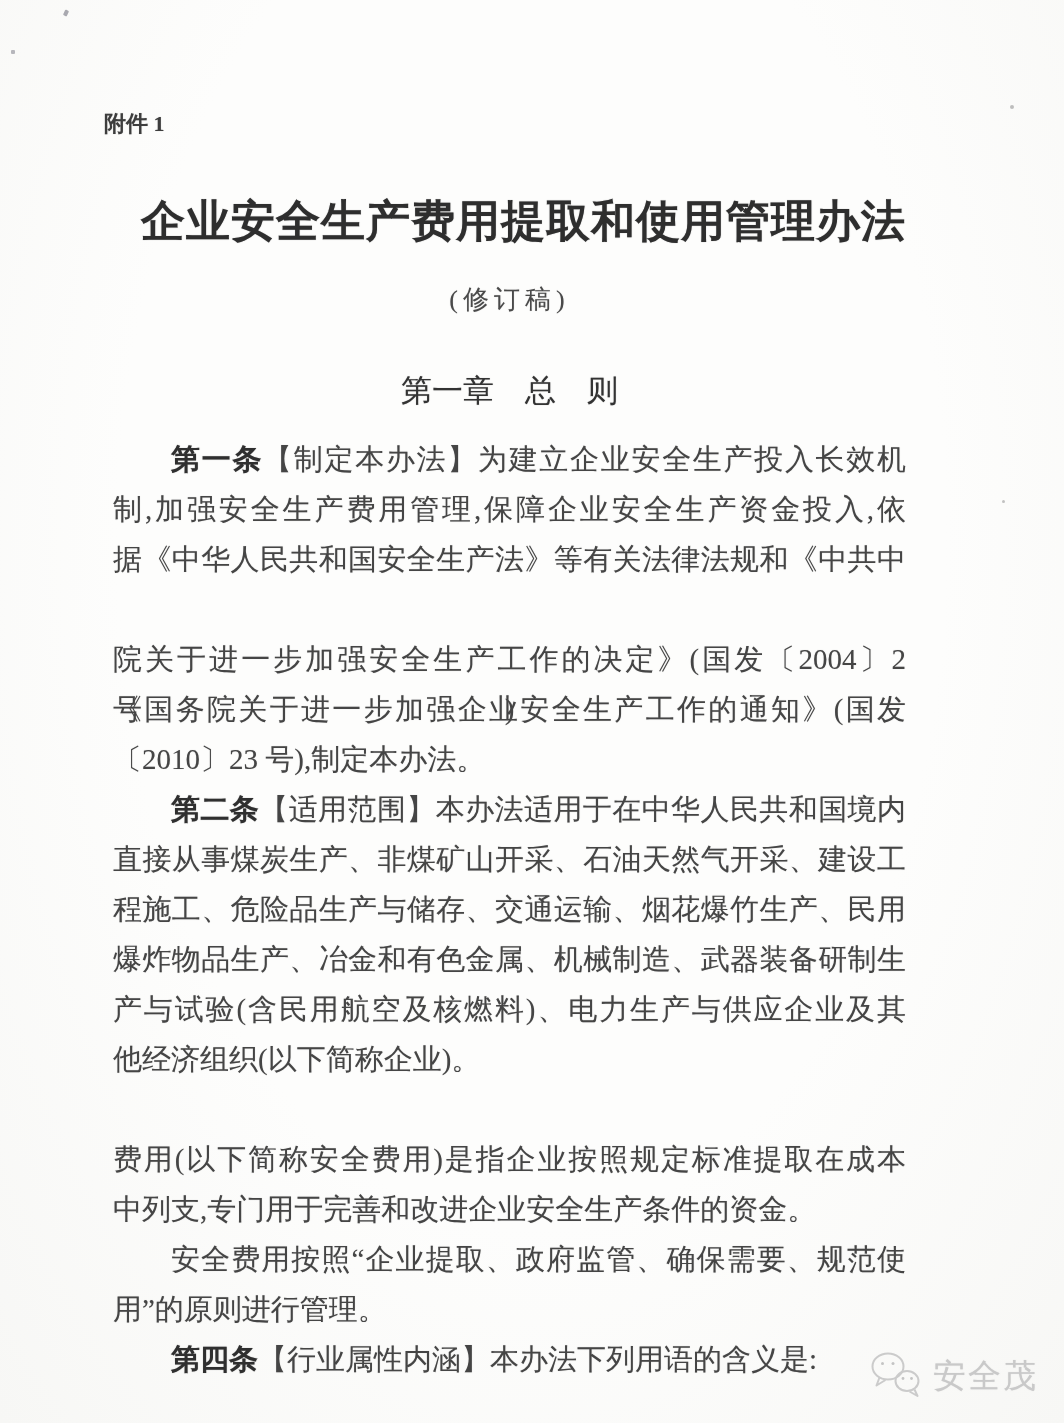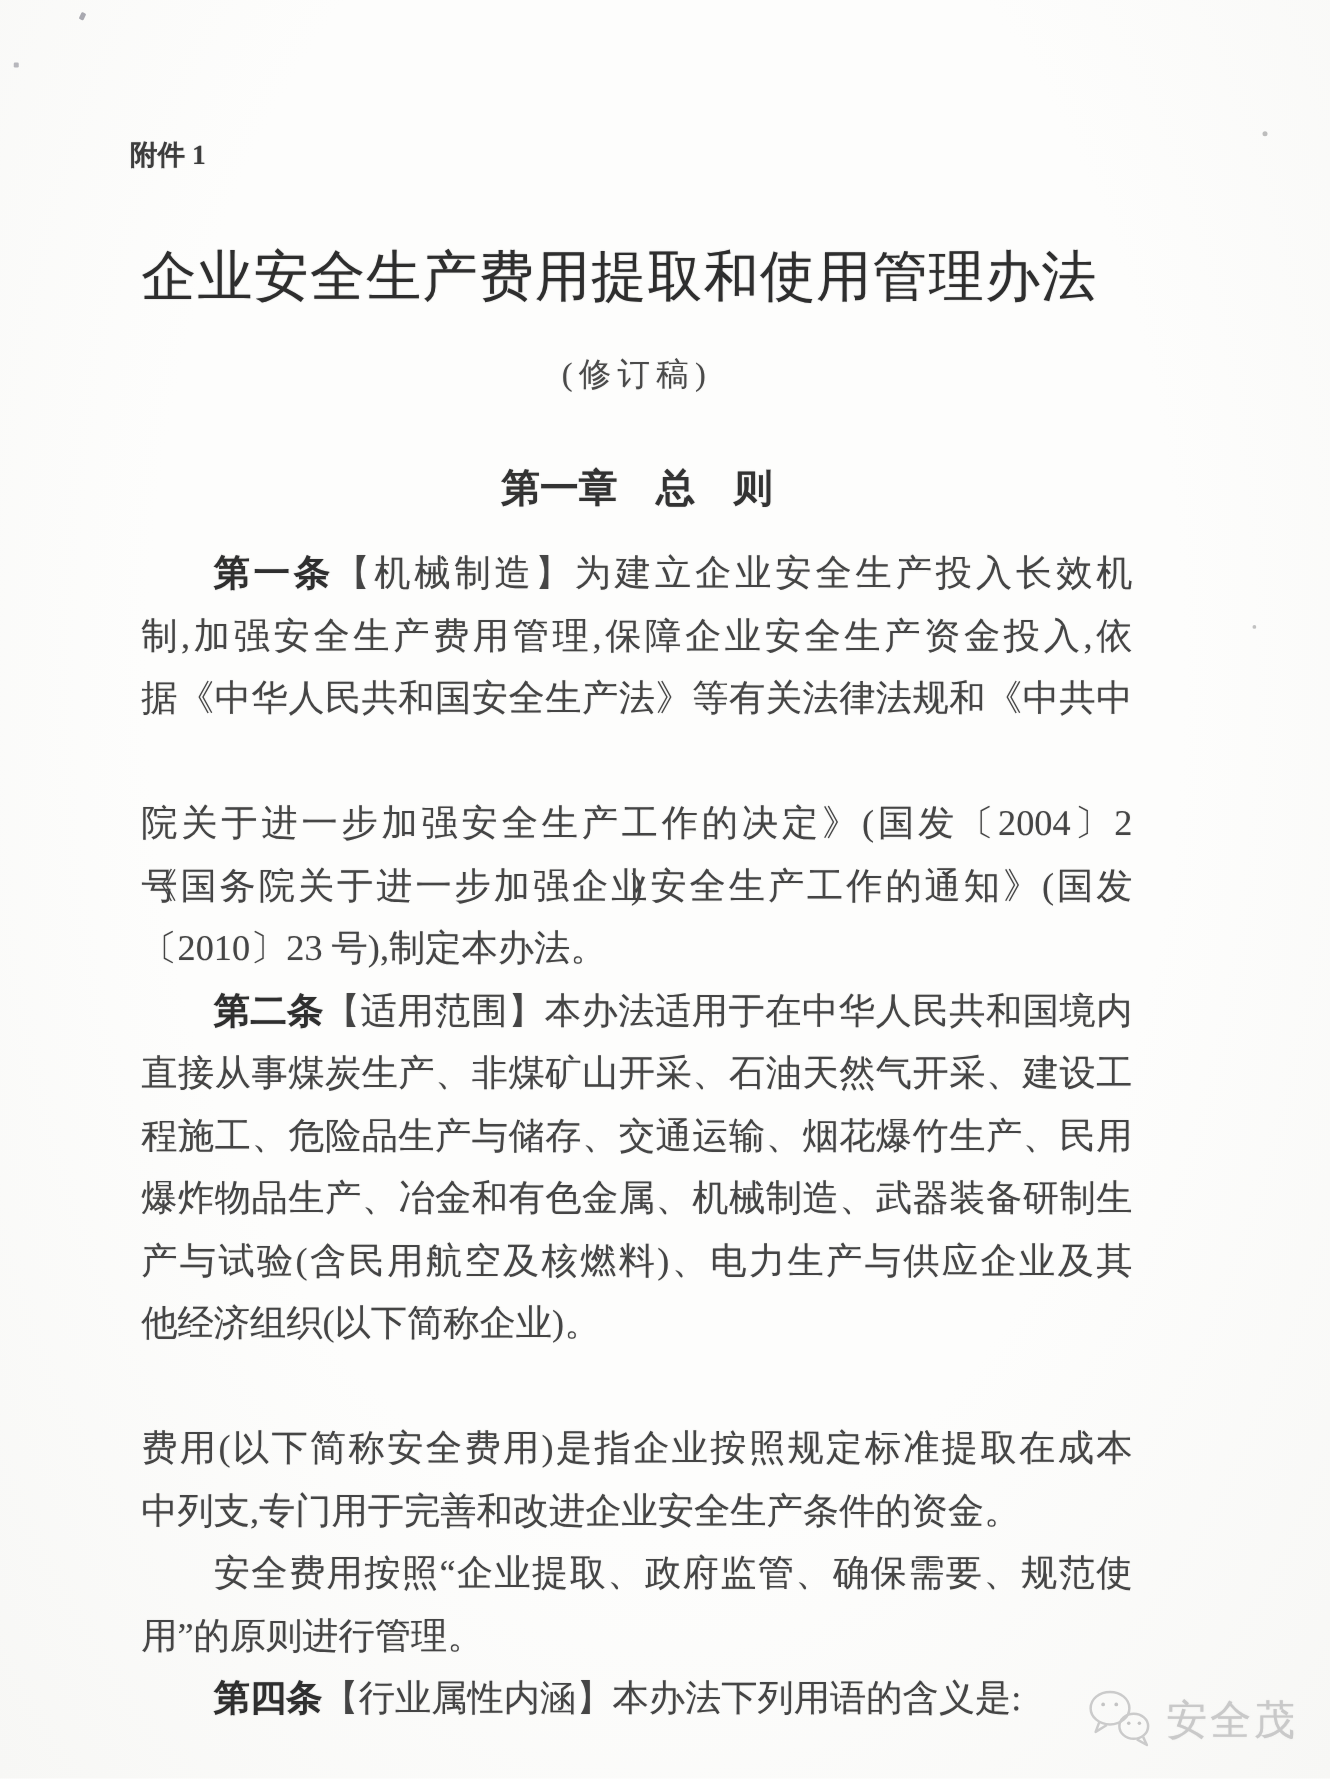--- a/index.html
+++ b/index.html
@@ -26,24 +26,24 @@
     color: #3d3d3d;
     text-shadow: 0 0 1px rgba(70,70,70,.35);
     font-weight: bold;
   }
   .title {
     position: absolute;
     left: 113px;
     top: 192px;
     width: 793px;
     margin: 0;
-    text-align: left;
+    text-align: right;
     font-size: 44px;
     line-height: 60px;
-    font-weight: 400;
+    font-weight: 700;
     letter-spacing: 1px;
     color: #2e2e2e;
     text-shadow: 0 0 1px rgba(40,40,40,.45);
   }
   .subtitle {
     position: absolute;
     left: 113px;
     top: 282px;
     width: 793px;
     text-align: center;
@@ -54,21 +54,21 @@
     text-shadow: 0 0 1px rgba(70,70,70,.3);
   }
   .chapter {
     position: absolute;
     left: 113px;
     top: 368px;
     width: 793px;
     text-align: center;
     font-size: 31px;
     line-height: 46px;
-    font-weight: 700;
+    font-weight: 400;
     color: #333333;
     text-shadow: 0 0 1px rgba(50,50,50,.4);
   }
   .line {
     position: absolute;
     left: 113px;
     width: 793px;
     height: 50px;
     line-height: 50px;
     font-size: 29px;
@@ -123,21 +123,21 @@
   <div id="speck-4" class="speck"></div>
 
   <div class="attachment">附件 1</div>
 
   <h1 class="title">企业安全生产费用提取和使用管理办法</h1>
 
   <div class="subtitle">(修订稿)</div>
 
   <div class="chapter">第一章　总　则</div>
 
-  <div class="line jfull indent" style="top:434px"><span class="art">第一条</span><span>【机械制造】为建立企业安全生产投入长效机</span></div>
+  <div class="line jfull indent" style="top:434px"><span class="art">第一条</span><span>【制定本办法】为建立企业安全生产投入长效机</span></div>
   <div class="line jfull" style="top:484px"><span>制,加强安全生产费用管理,保障企业安全生产资金投入,依</span></div>
   <div class="line jfull" style="top:534px"><span>据《中华人民共和国安全生产法》等有关法律法规和《中共中</span></div>
   <div class="line jfull" style="top:634px"><span>院关于进一步加强安全生产工作的决定》(国发〔2004〕2 号)、</span></div>
   <div class="line jfull" style="top:684px"><span>《国务院关于进一步加强企业安全生产工作的通知》(国发</span></div>
   <div class="line" style="top:734px"><span>〔2010〕23 号),制定本办法。</span></div>
 
   <div class="line jfull indent" style="top:784px"><span class="art">第二条</span><span>【适用范围】本办法适用于在中华人民共和国境内</span></div>
   <div class="line jfull" style="top:834px"><span>直接从事煤炭生产、非煤矿山开采、石油天然气开采、建设工</span></div>
   <div class="line jfull" style="top:884px"><span>程施工、危险品生产与储存、交通运输、烟花爆竹生产、民用</span></div>
   <div class="line jfull" style="top:934px"><span>爆炸物品生产、冶金和有色金属、机械制造、武器装备研制生</span></div>

